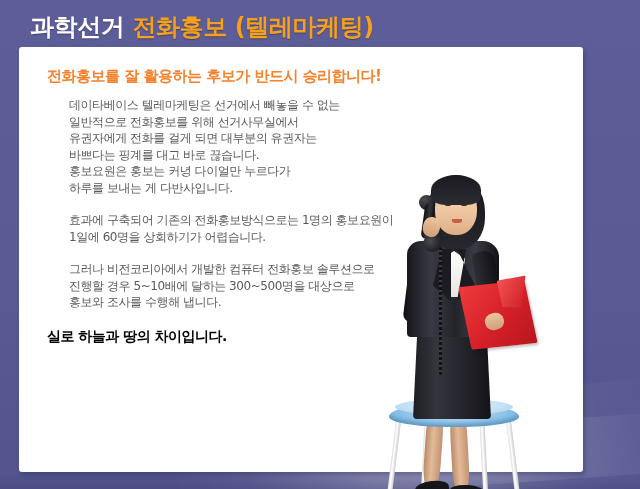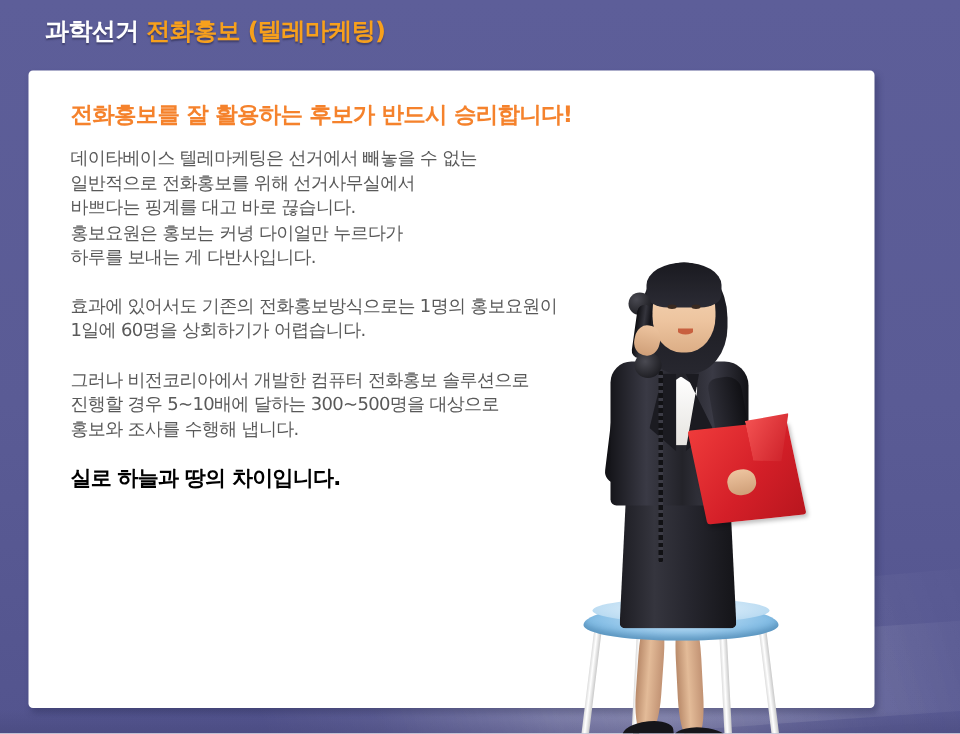--- a/index.html
+++ b/index.html
@@ -55,21 +55,21 @@
   
   .header {
     position: absolute;
     left: 0; top: 0;
     width: 640px; height: 48px;
   }
   .header-title {
     position: absolute;
     left: 30px;
     top: 11px;
-    font-size: 16px;
+    font-size: 24px;
     font-weight: bold;
     letter-spacing: -0.4px;
     white-space: nowrap;
     text-shadow: 0 1px 1px rgba(30,30,60,0.45);
   }
   .title-white { color: #ffffff; }
   .title-orange { color: #f7a01c; }
 
   
   .panel {
@@ -99,21 +99,21 @@
     margin: 0 0 12px 0;
     white-space: nowrap;
   }
   .para {
     color: #595959;
     font-size: 12px;
     line-height: 16.5px;
     letter-spacing: -0.45px;
     margin: 0 0 16px 0;
   }
-  .para div { white-space: nowrap; }
+  .para div { white-space: nowrap; margin-left: 22px; }
   .closing {
     color: #000000;
     font-size: 14px;
     font-weight: bold;
     letter-spacing: -0.5px;
     line-height: 18px;
     margin: 6px 0 0 0;
     white-space: nowrap;
   }
 
@@ -349,28 +349,29 @@
 
   <div class="panel">
 
     <div class="textblock">
 
       <p class="lead">전화홍보를 잘 활용하는 후보가 반드시 승리합니다!</p>
 
       <div class="para">
         <div>데이타베이스 텔레마케팅은 선거에서 빼놓을 수 없는</div>
         <div>일반적으로 전화홍보를 위해 선거사무실에서</div>
+        <div>유권자에게 전화를 걸게 되면 대부분의 유권자는</div>
         <div>바쁘다는 핑계를 대고 바로 끊습니다.</div>
         <div>홍보요원은 홍보는 커녕 다이얼만 누르다가</div>
         <div>하루를 보내는 게 다반사입니다.</div>
       </div>
 
 
       <div class="para">
-        <div>효과에 있어서도 기존의 전화홍보방식으로는 1명의 홍보요원이</div>
+        <div>효과에 구축되어 기존의 전화홍보방식으로는 1명의 홍보요원이</div>
         <div>1일에 60명을 상회하기가 어렵습니다.</div>
       </div>
 
       <div class="para">
         <div>그러나 비전코리아에서 개발한 컴퓨터 전화홍보 솔루션으로</div>
         <div>진행할 경우 5~10배에 달하는 300~500명을 대상으로</div>
         <div>홍보와 조사를 수행해 냅니다.</div>
       </div>
 
       <p class="closing">실로 하늘과 땅의 차이입니다.</p>

